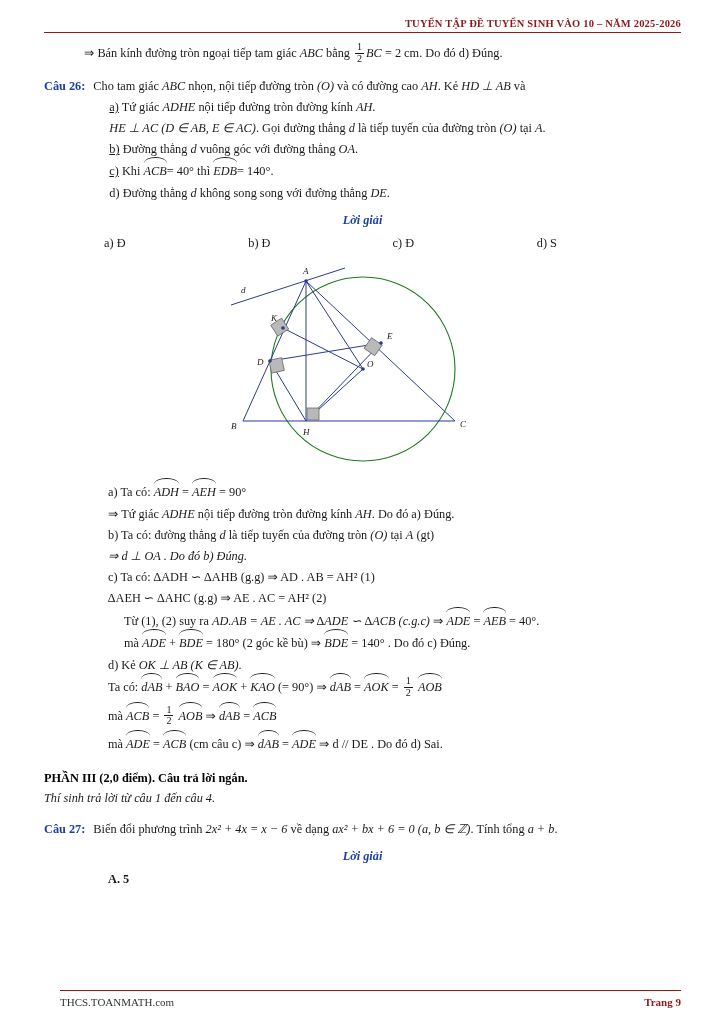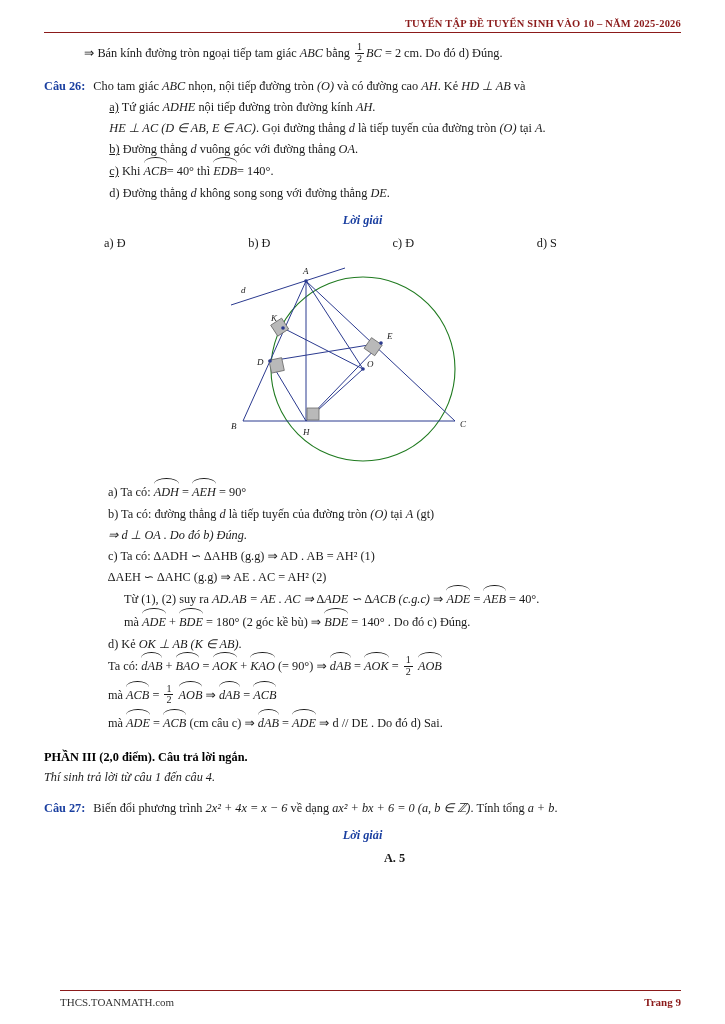--- a/index.html
+++ b/index.html
@@ -265,20 +265,26 @@
     <div class="indent-2">
 
       <div class="line tight">
         <span>a) Ta có:</span>
         <span class="arcwrap"><span class="arc"></span><i>ADH</i></span>
         <span>=</span>
         <span class="arcwrap"><span class="arc"></span><i>AEH</i></span>
         <span>= 90°</span>
       </div>
 
+      <div class="line">
+        <span>⇒ Tứ giác</span>
+        <i>ADHE</i>
+        <span>nội tiếp đường tròn đường kính</span>
+        <i>AH</i><span>. Do đó a) Đúng.</span>
+      </div>
 
       <div class="line">
         <span>b) Ta có: đường thẳng</span>
         <i>d</i>
         <span>là tiếp tuyến của đường tròn</span>
         <i>(O)</i>
         <span>tại</span>
         <i>A</i>
         <span>(gt)</span>
       </div>
@@ -383,21 +389,21 @@
           <i>2x² + 4x = x − 6</i>
           <span>về dạng</span>
           <i>ax² + bx + 6 = 0</i>
           <i>(a, b ∈ ℤ)</i><span>. Tính tổng</span>
           <i>a + b</i><span>.</span>
         </div>
       </div>
     </div>
 
     <div class="loigiai">Lời giải</div>
-    <div class="line b" style="padding-left:64px; margin-top:2px;text-align:center;">A. 5</div>
+    <div class="line b" style="padding-left:64px; margin-top:2px;">A. 5</div>
 
   </div>
 
   <div class="footer">
     <div class="footer-rule"></div>
     <div class="footer-row">
       <span class="footer-left">THCS.TOANMATH.com</span>
       <span class="footer-right">Trang 9</span>
     </div>
   </div>

